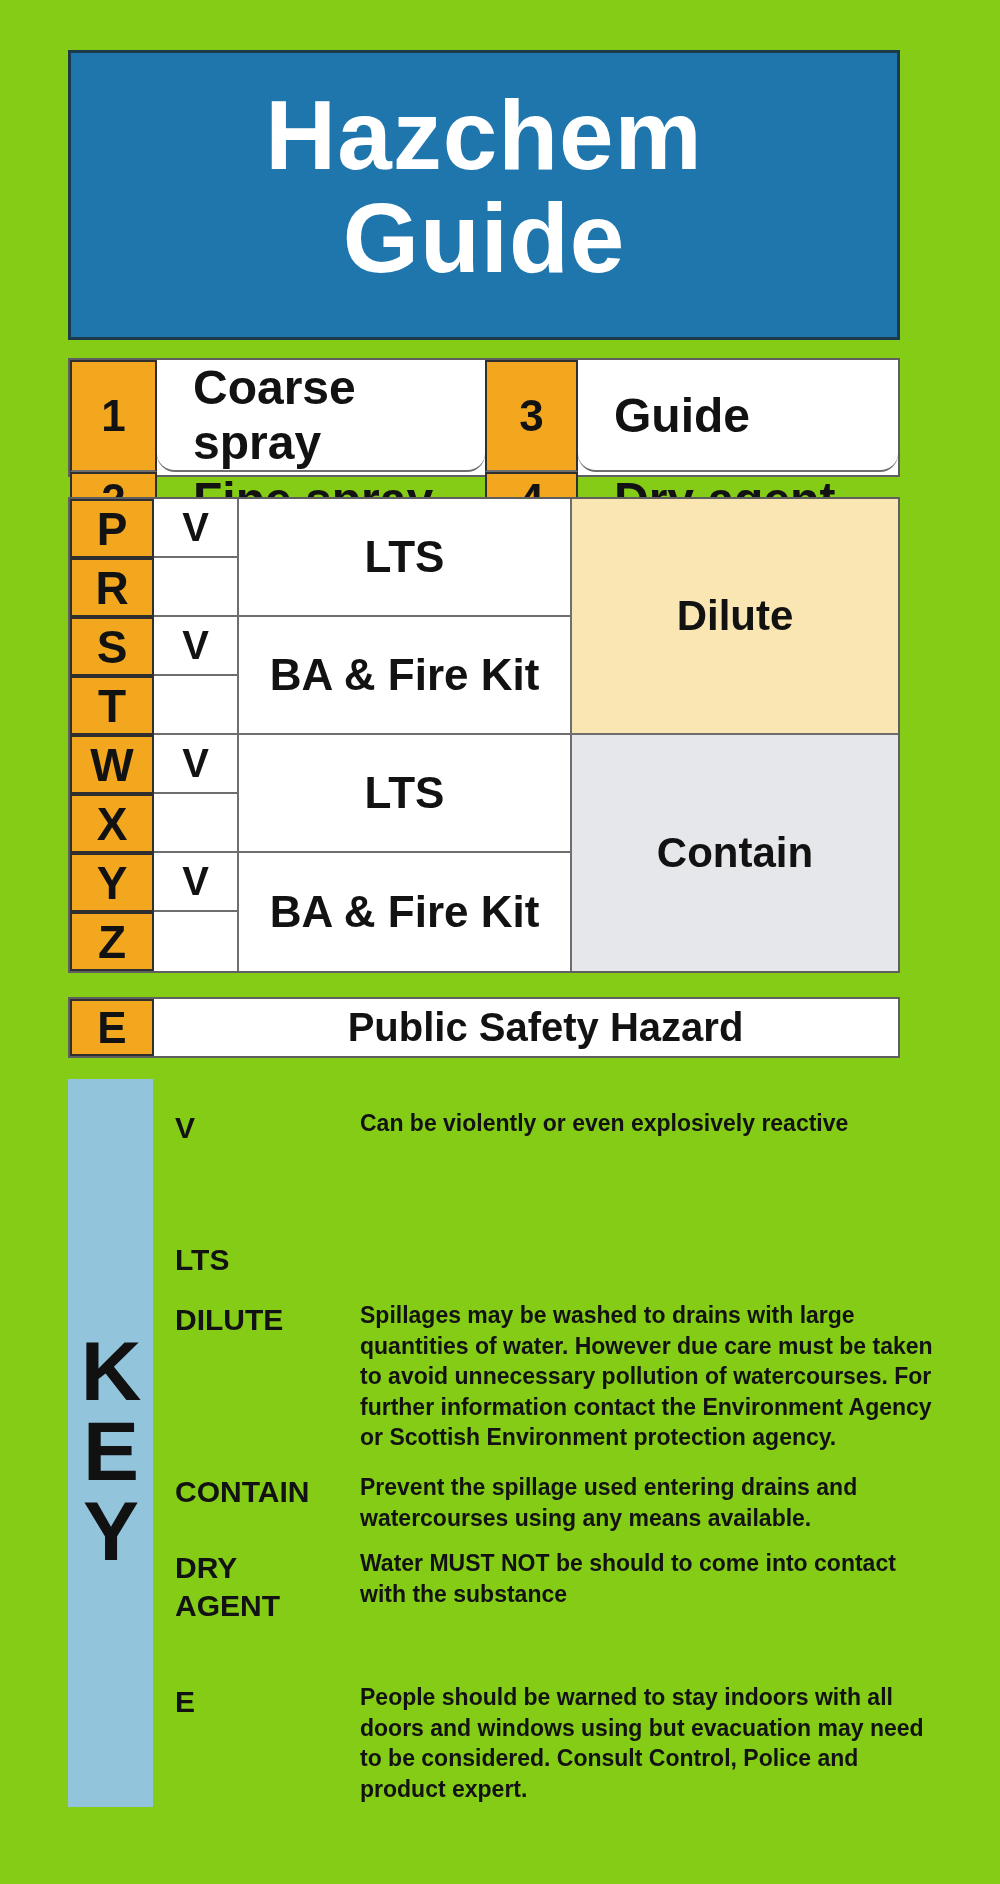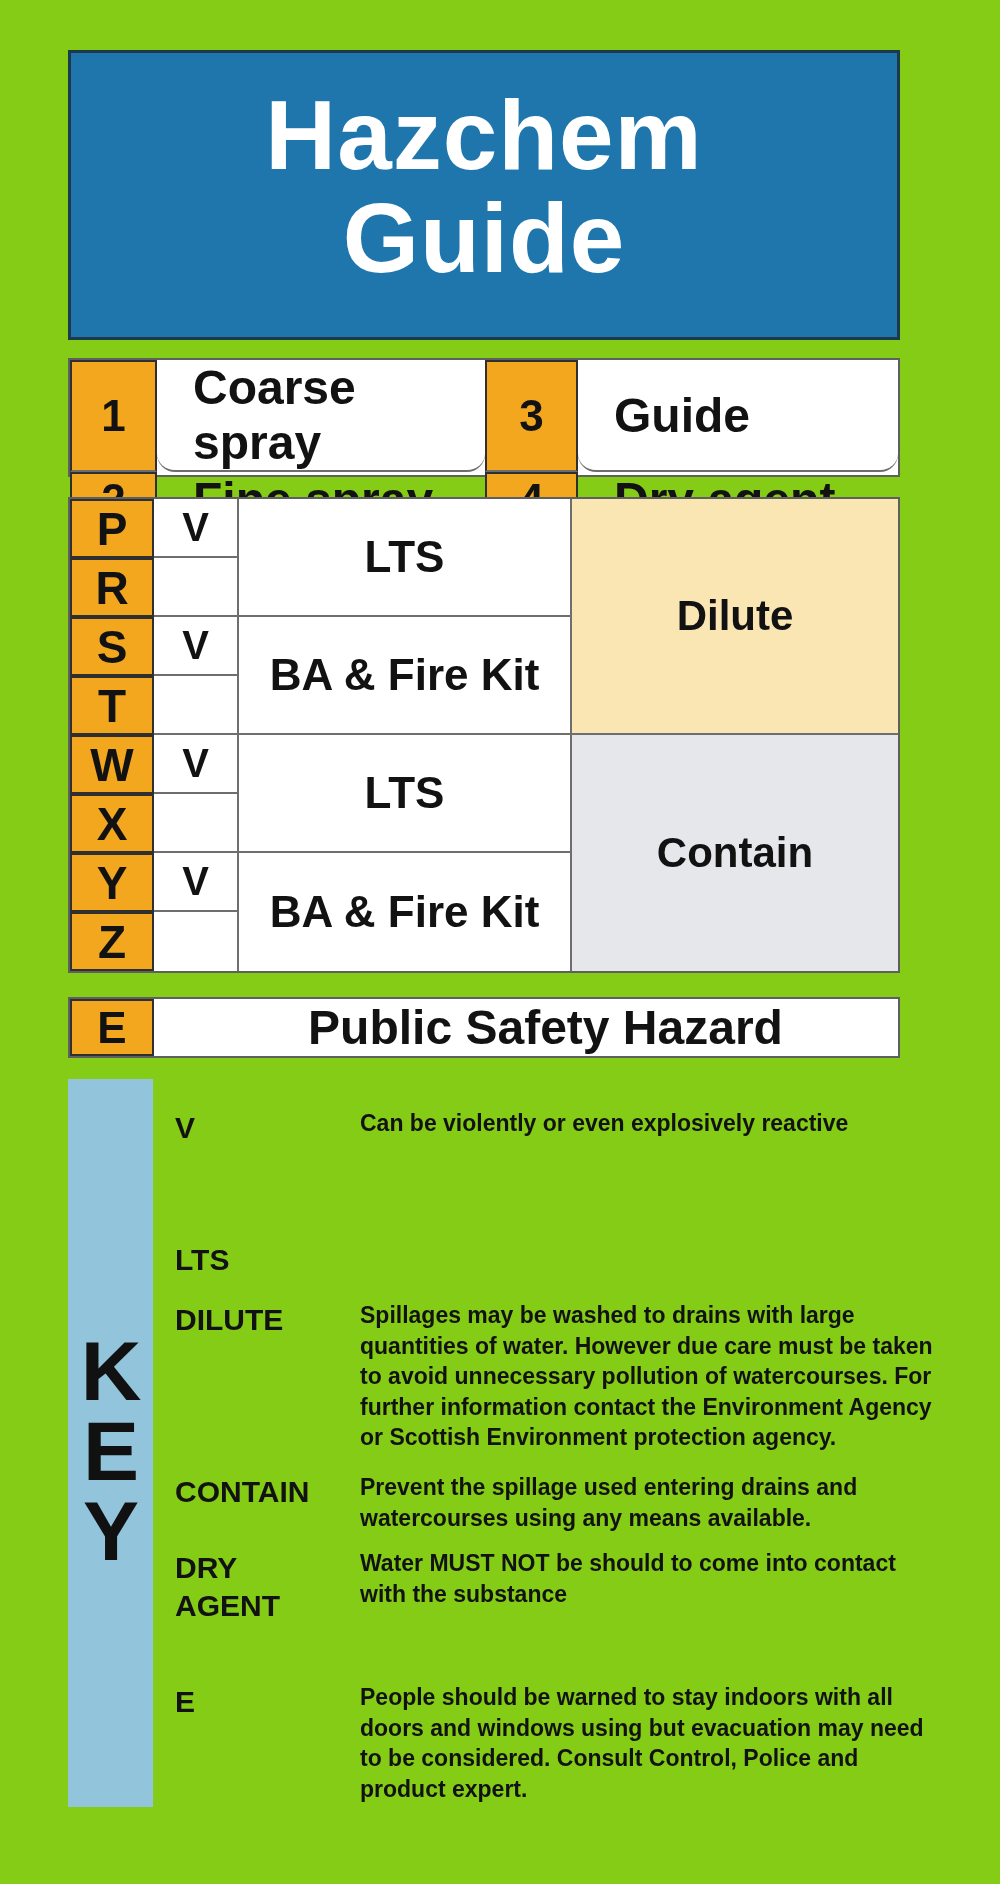--- a/index.html
+++ b/index.html
@@ -49,21 +49,21 @@
 
   
   .erow {
     position:absolute; left:68px; top:997px; width:832px; height:61px;
     border:2px solid #5f5f5f; box-sizing:border-box; background:#ffffff; display:flex;
   }
   .erow .ecell {
     flex:0 0 84px; height:100%; background:#F2A71F; border:2px solid #2f2f2f; box-sizing:border-box;
     display:flex; align-items:center; justify-content:center; font-size:44px;
   }
-  .erow .elabel { flex:1; display:flex; align-items:center; justify-content:center; font-size:48px; padding-left:39px; box-sizing:border-box; }
+  .erow .elabel { flex:1; display:flex; align-items:center; justify-content:center; font-size:40px; padding-left:39px; box-sizing:border-box; }
 
   
   .keybar { position:absolute; left:68px; top:1079px; width:85px; height:728px; background:#92C5DC; }
   .keytitle { position:absolute; left:56px; top:1332px; width:110px; text-align:center; font-size:84px; line-height:0.95; color:#111; }
   .keyrow { position:absolute; left:175px; width:770px; display:flex; }
   .keyterm { flex:0 0 150px; margin-right:35px; font-size:30px; line-height:1.25; padding-top:1px; }
   .keydesc { flex:1; max-width:585px; font-size:23px; line-height:1.33; }
 </style>
 </head>
 <body>

